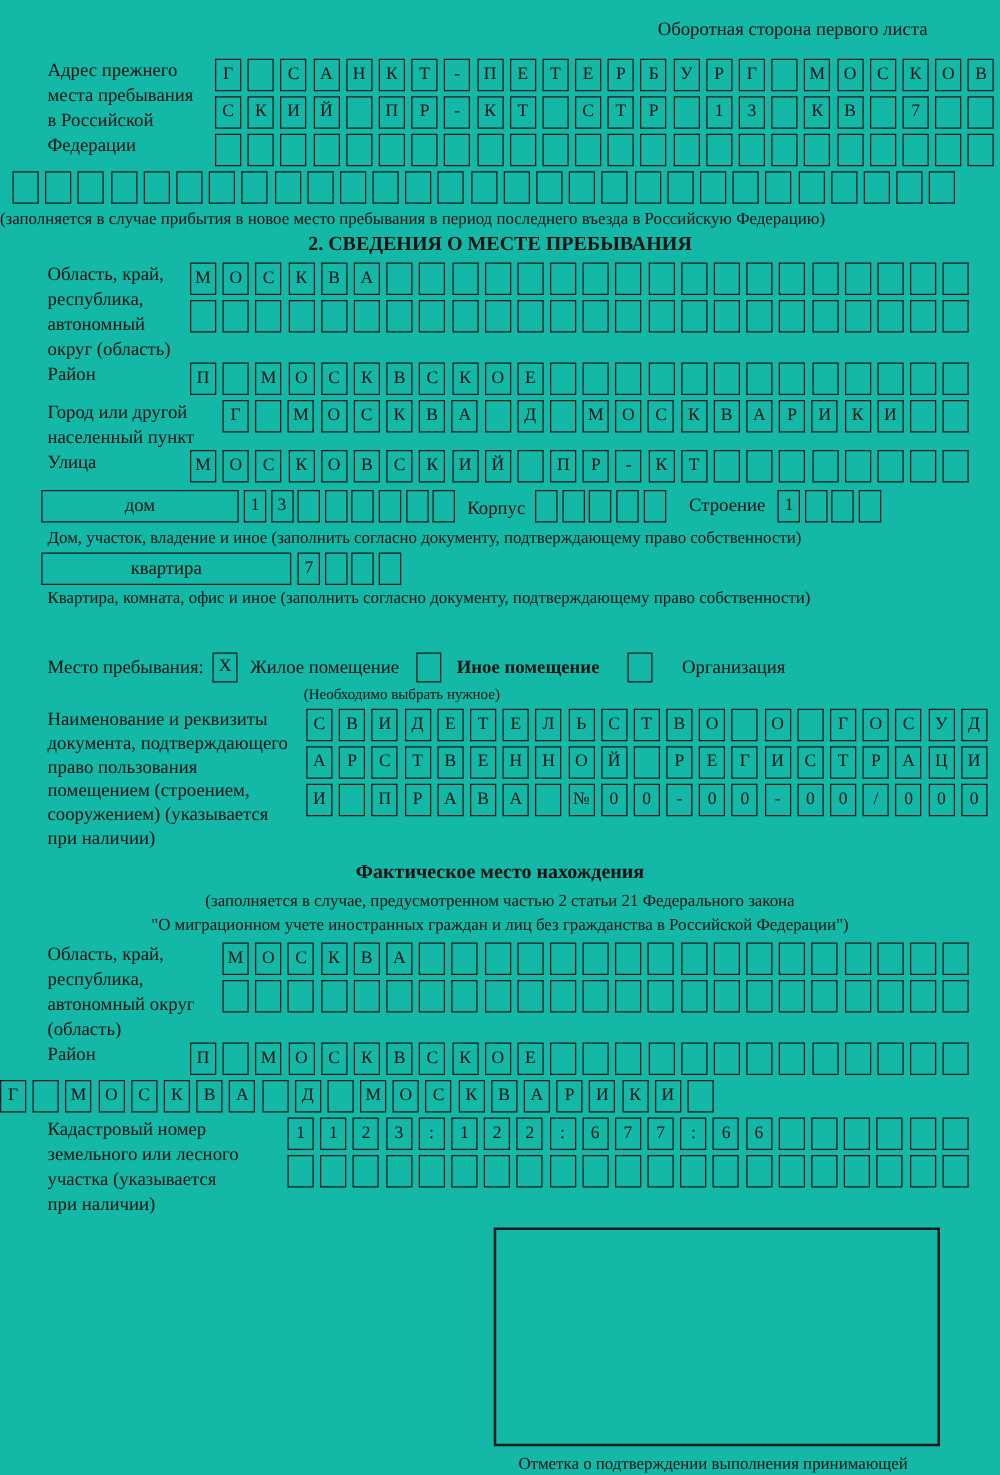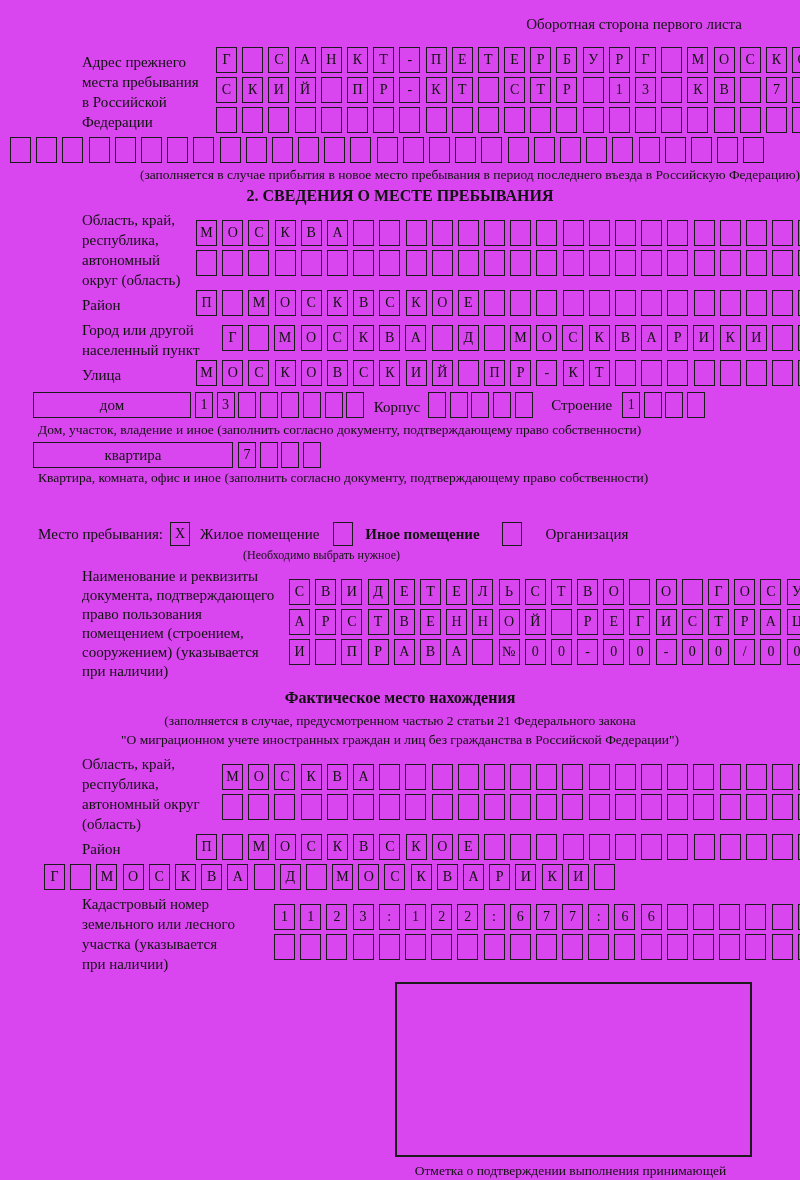--- a/index.html
+++ b/index.html
@@ -1,40 +1,40 @@
 <!DOCTYPE html>
 <html lang="ru"><head>
 <meta charset="utf-8">
 <style>
   * { margin:0; padding:0; box-sizing:border-box; }
   html,body { background:#fff; }
   .page {
     position:relative; width:800px; height:1180px; overflow:hidden;
-    background:#d946ef; color:#111;
+    background:#14b8a6; color:#111;
     font-family:"Liberation Serif","DejaVu Serif",serif;
   }
   .hdr-note { text-align:right; padding:16px 58px 0 0; font-size:15px; margin-bottom:14px; }
 
-  .frow { display:flex; align-items:center;padding-left:44px; }
+  .frow { display:flex; align-items:flex-start; }
   .flabel { flex:none; padding-left:38px; font-size:15px; line-height:20px; white-space:pre-line; }
   .w172 { width:172px; } .w152 { width:152px; } .w178 { width:178px; }
   .w245 { width:245px; } .w230 { width:230px; }
 
   .fboxes { flex:none; }
   .boxrow { display:flex; height:26px; margin-bottom:4px; }
   .cell {
     display:inline-flex; align-items:center; justify-content:center;
     width:21px; height:26px; border:1.6px solid #1b1b1b; margin-right:5.2px;
     font-size:14px; line-height:1;
   }
   .smc { width:18px; margin-right:3.6px; }
 
   .fullrow { padding-left:10px; margin-top:0; }
   .cap { font-size:13.5px; line-height:16px; }
-  .cap-center { text-align:right; margin:2px 0 4px 0; }
+  .cap-center { text-align:left; margin:2px 0 4px 0; }
   .cap-left { padding-left:38px; margin:2px 0 4px 0; }
   .sec-title { text-align:center; font-weight:bold; font-size:16px; margin:3px 0 5px 0; }
 
   .namebox {
     flex:none; height:26px; border:1.6px solid #1b1b1b;
     display:flex; align-items:center; justify-content:center; font-size:15px;
   }
   .inline-lbl { font-size:15px; line-height:26px; flex:none; }
 
   .mp-row { display:flex; align-items:center; padding-left:38px; height:26px; font-size:15px;margin-top:35px; }

